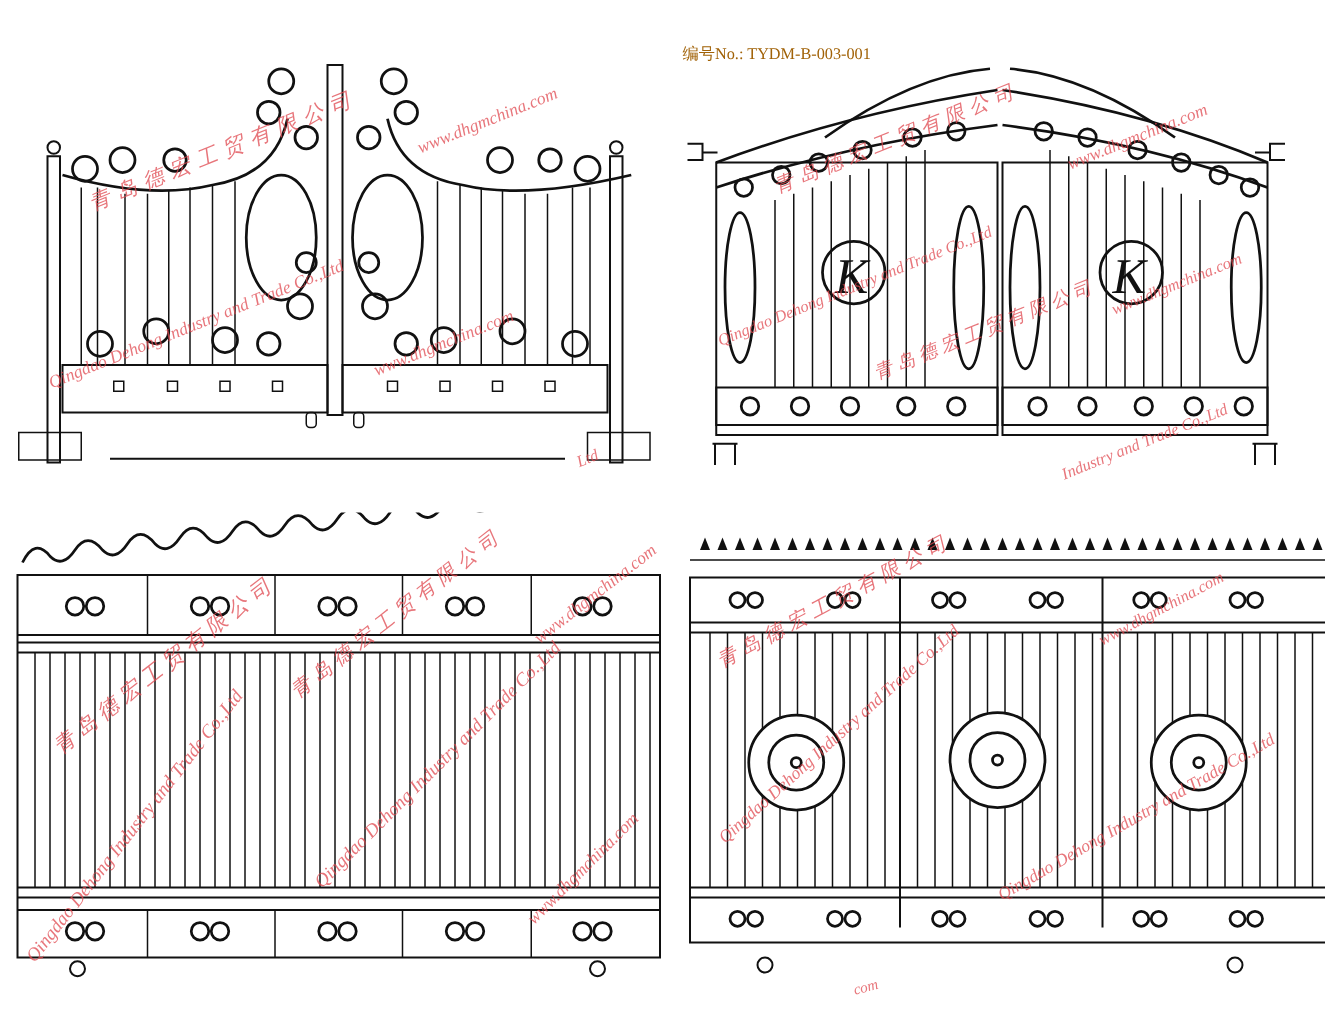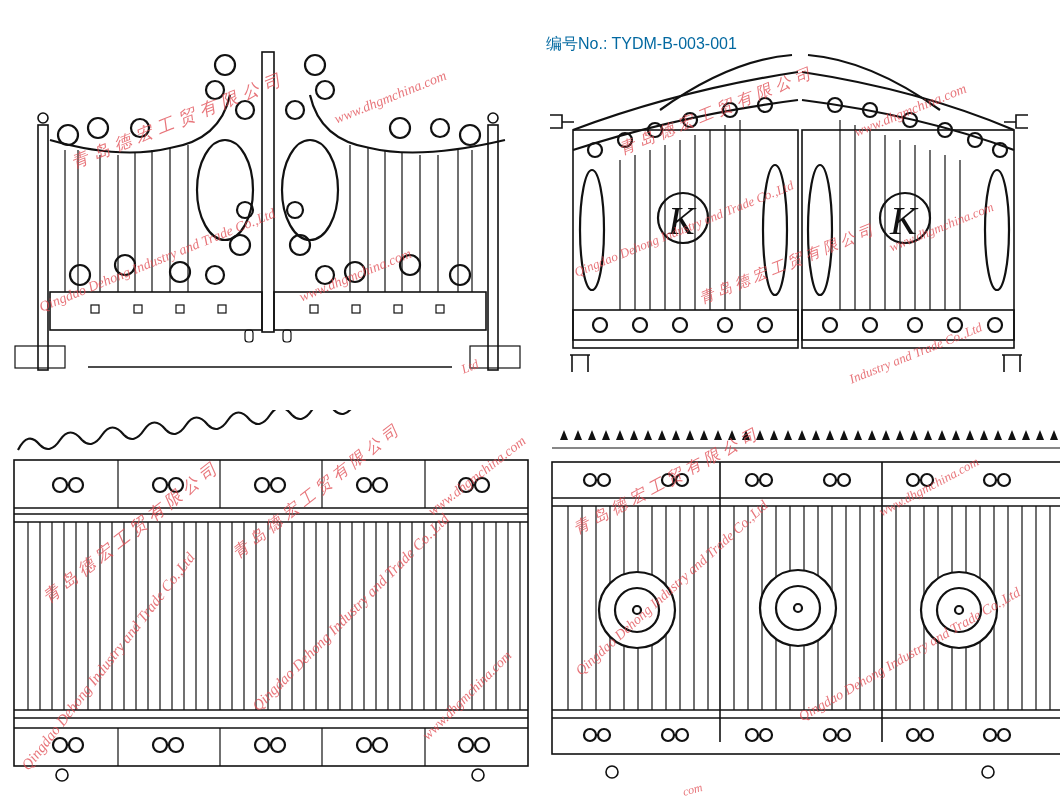--- a/index.html
+++ b/index.html
@@ -1,19 +1,19 @@
 <!DOCTYPE html>
 <html><head>
 <meta charset="utf-8">
 <style>
   html, body { margin:0; padding:0; background:#ffffff; }
   body { width:1060px; height:810px; position:relative; overflow:hidden; font-family:"Liberation Serif", serif; }
   .panel { position:absolute; }
   svg { display:block; }
-  .code-label { position:absolute; left:546px; top:34px; font-size:16px; color:#0369a1; font-family:Liberation Sans, sans-serif; }
+  .code-label { position:absolute; left:546px; top:34px; font-size:13px; color:#a16207; font-family:Liberation Serif, serif; }
   .wm { position:absolute; color:#e0484f; opacity:0.75; font-family:"Liberation Serif", serif; font-style:italic; white-space:nowrap; transform-origin:left center; pointer-events:none; }
   .stroke { fill:none; stroke:#111; stroke-width:2.2; }
   .thin { fill:none; stroke:#111; stroke-width:1.2; }
   .frame { fill:none; stroke:#111; stroke-width:1.6; }
 </style>
 </head>
 <body>
 
 <div class="code-label">编号No.: TYDM-B-003-001</div>
 

